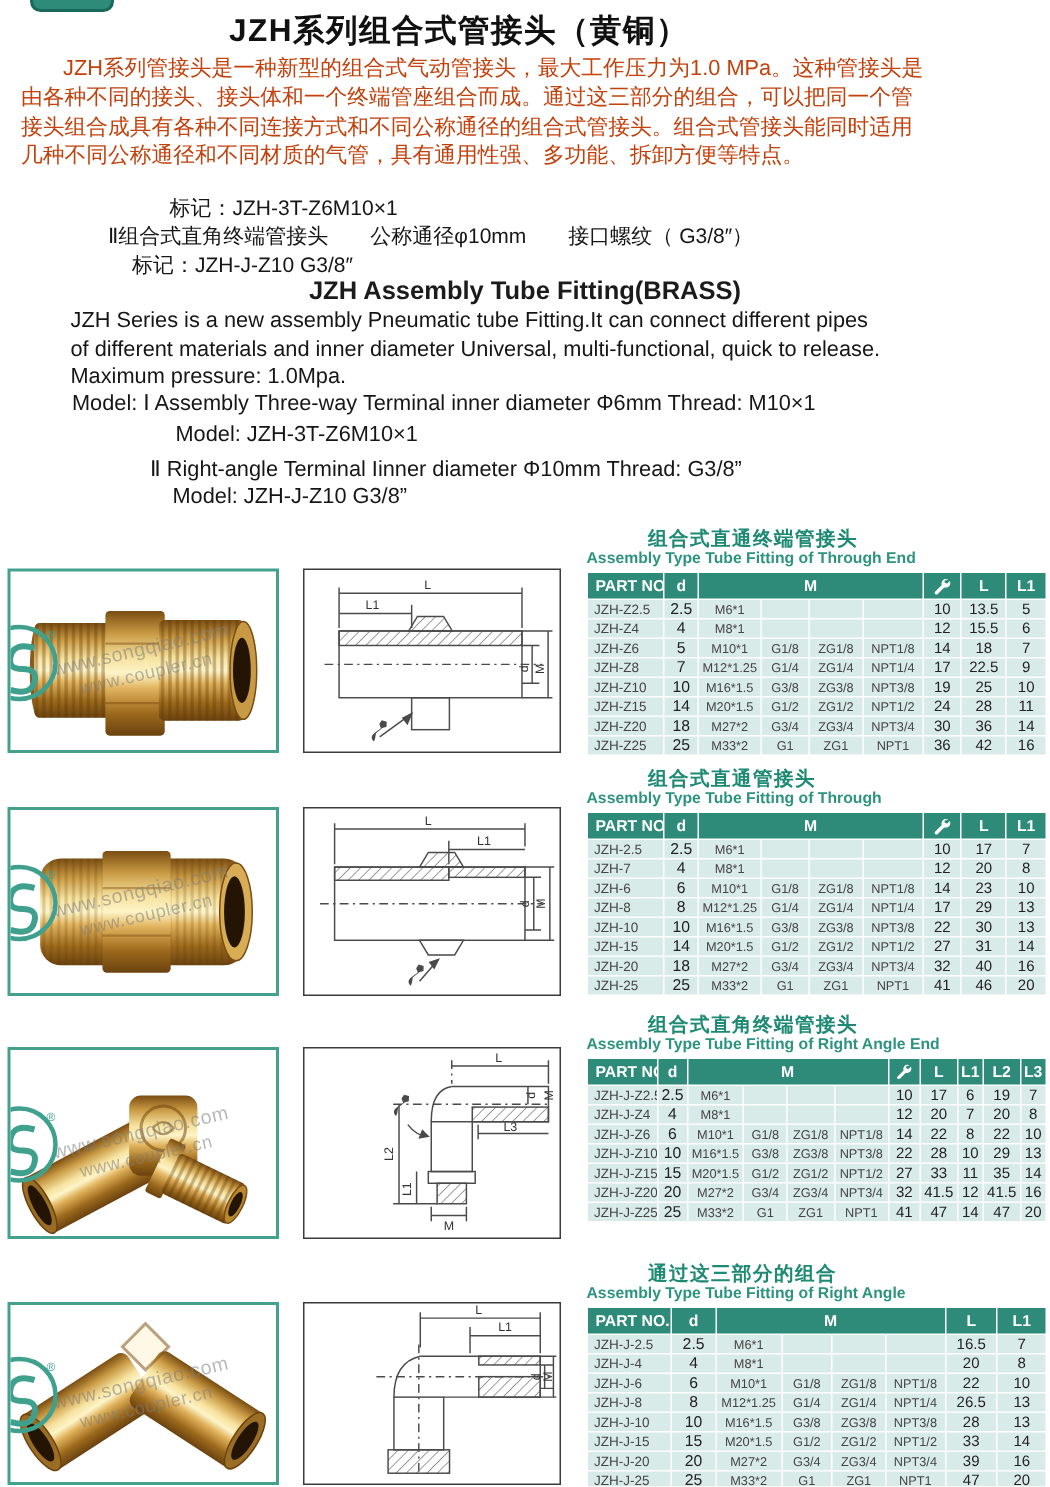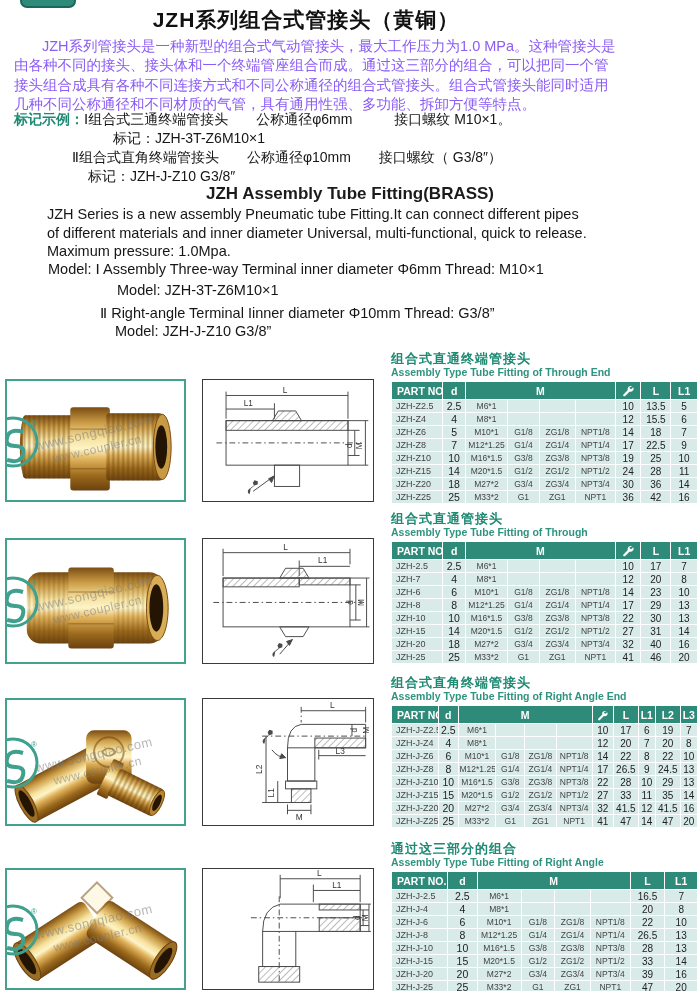--- a/index.html
+++ b/index.html
@@ -6,21 +6,21 @@
   body { font-family:"Liberation Sans","DejaVu Sans",sans-serif; background:#fff; }
   .page { position:relative; width:700px; height:991px; background:#fff; overflow:hidden; margin:0 auto; }
 
   .badge { position:absolute; left:20px; top:-8px; width:56px; height:16px;
            background:#2e8b7a; border:2px solid #19685a; border-radius:7px; }
 
   .main-title { position:absolute; top:6px; left:0; width:612px; text-align:center;
                 font-size:21px; font-weight:bold; color:#111; letter-spacing:1px; }
 
   .intro { position:absolute; left:14px; top:37px; width:676px; font-size:14.5px;
-           line-height:19.3px; color:#8b5cf6; }
+           line-height:19.3px; color:#c2410c; }
   .intro .l1 { text-indent:28px; }
 
   .mark-line { position:absolute; font-size:14px; color:#161616; white-space:nowrap; }
   .mark-label { color:#1e8a74; font-weight:bold; }
 
   .en-title { position:absolute; top:184px; left:0; width:700px; text-align:center;
               font-size:17px; font-weight:bold; color:#1b1b1b; }
   .en-line, .model-line { position:absolute; font-size:14.5px; color:#161616; white-space:nowrap; }
 
   .photo-box { position:absolute; left:5px; width:181px; background:#fff;
@@ -30,21 +30,21 @@
 
   .wm { position:absolute; left:0; top:0; width:100%; height:100%; display:flex;
         flex-direction:column; align-items:center; justify-content:center;
         transform:rotate(-13deg); pointer-events:none; }
   .wm span { color:rgba(125,125,125,0.55); letter-spacing:0.5px; }
   .wm .w1 { font-size:13px; } .wm .w2 { font-size:12px; margin-top:2px; }
 
   .logo-wm { position:absolute; left:-22px; top:50%; margin-top:-27px; }
 
   .tbl-block { position:absolute; left:391px; width:307px; }
-  .tbl-title-cn { font-size:13px; font-weight:bold; color:#1e8a74; line-height:14px; letter-spacing:1px; }
+  .tbl-title-cn { font-size:13px; font-weight:bold; color:#1e8a74; line-height:14px; letter-spacing:1px;margin-left:41px; }
   .tbl-title-en { font-size:10.5px; font-weight:bold; color:#2e9480; line-height:11px; margin-top:1px; }
   table { border-collapse:separate; border-spacing:1.5px; width:307px; table-layout:fixed; margin-top:3px; }
   th { background:#2e8b7a; color:#fff; font-size:10.5px; font-weight:bold; height:17px;
        padding:0; text-align:center; overflow:hidden; white-space:nowrap; }
   th.h-part { text-align:left; padding-left:5px; }
   td { background:#d9ebe8; height:11.5px; padding:0 1px; text-align:center;
        overflow:hidden; white-space:nowrap; color:#333; }
   td.c-part { text-align:left; padding-left:4px; font-size:9px; color:#444; }
   td.c-d   { font-size:10.5px; color:#222; }
   td.c-m   { font-size:8.5px; color:#444; }
@@ -62,23 +62,20 @@
   <div class="badge"></div>
 
   <div class="main-title">JZH系列组合式管接头（黄铜）</div>
   <div class="intro">
     <div class="l1">JZH系列管接头是一种新型的组合式气动管接头，最大工作压力为1.0 MPa。这种管接头是</div>
     <div>由各种不同的接头、接头体和一个终端管座组合而成。通过这三部分的组合，可以把同一个管</div>
     <div>接头组合成具有各种不同连接方式和不同公称通径的组合式管接头。组合式管接头能同时适用</div>
     <div>几种不同公称通径和不同材质的气管，具有通用性强、多功能、拆卸方便等特点。</div>
   </div>
 
-  <div class="mark-line" style="left:14px; top:111px;">
-    <span class="mark-label">标记示例：</span><span>Ⅰ组合式三通终端管接头　　公称通径φ6mm　　　接口螺纹 M10×1。</span>
-  </div>
   <div class="mark-line" style="left:113px; top:130px;">标记：JZH-3T-Z6M10×1</div>
   <div class="mark-line" style="left:72px;  top:149px;">Ⅱ组合式直角终端管接头　　公称通径φ10mm　　接口螺纹（ G3/8″）</div>
   <div class="mark-line" style="left:88px;  top:168px;">标记：JZH-J-Z10  G3/8″</div>
 
   <div class="en-title">JZH Assembly Tube Fitting(BRASS)</div>
   <div class="en-line" style="left:47px; top:206px;text-align:right;">JZH Series is a new assembly Pneumatic tube Fitting.It can connect different pipes</div>
   <div class="en-line" style="left:47px; top:225px;">of different materials and  inner diameter Universal, multi-functional, quick to release.</div>
   <div class="en-line" style="left:47px; top:243px;">Maximum pressure: 1.0Mpa.</div>
   <div class="model-line" style="left:48px;  top:261px;">Model: Ⅰ Assembly  Three-way Terminal    inner diameter   Φ6mm   Thread: M10×1</div>
   <div class="model-line" style="left:117px; top:282px;">Model: JZH-3T-Z6M10×1</div>
@@ -661,33 +658,20 @@
             <td class="c-m">G1/8</td>
             <td class="c-m">ZG1/8</td>
             <td class="c-m">NPT1/8</td>
             <td class="c-num">14</td>
             <td class="c-num">22</td>
             <td class="c-num">8</td>
             <td class="c-num">22</td>
             <td class="c-num">10</td>
           </tr>
           <tr>
-            <td class="c-part">JZH-J-Z8</td>
-            <td class="c-d">8</td>
-            <td class="c-m">M12*1.25</td>
-            <td class="c-m">G1/4</td>
-            <td class="c-m">ZG1/4</td>
-            <td class="c-m">NPT1/4</td>
-            <td class="c-num">17</td>
-            <td class="c-num">26.5</td>
-            <td class="c-num">9</td>
-            <td class="c-num">24.5</td>
-            <td class="c-num">13</td>
-          </tr>
-          <tr>
             <td class="c-part">JZH-J-Z10</td>
             <td class="c-d">10</td>
             <td class="c-m">M16*1.5</td>
             <td class="c-m">G3/8</td>
             <td class="c-m">ZG3/8</td>
             <td class="c-m">NPT3/8</td>
             <td class="c-num">22</td>
             <td class="c-num">28</td>
             <td class="c-num">10</td>
             <td class="c-num">29</td>

